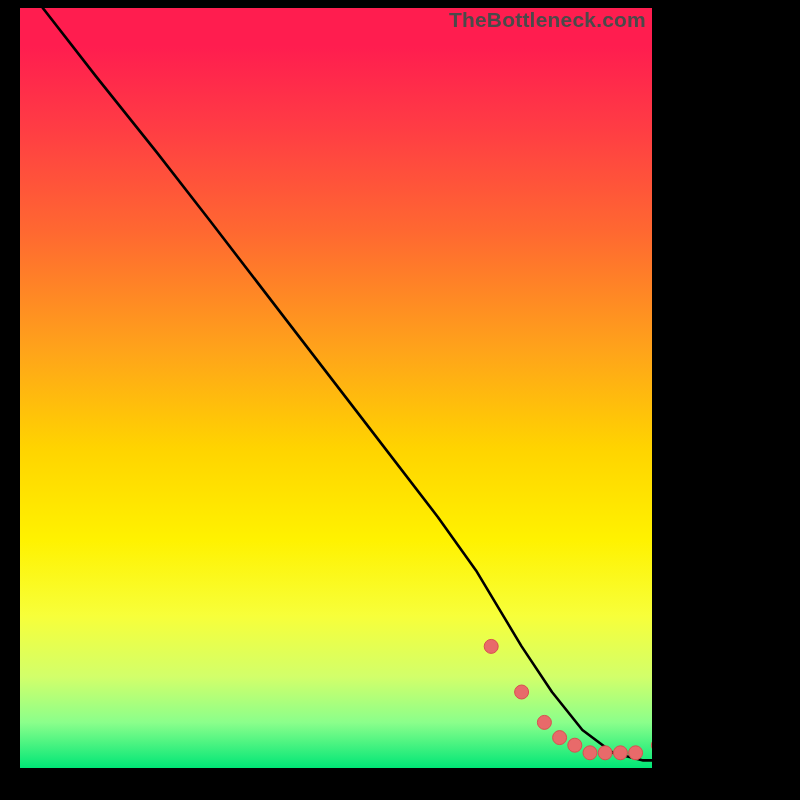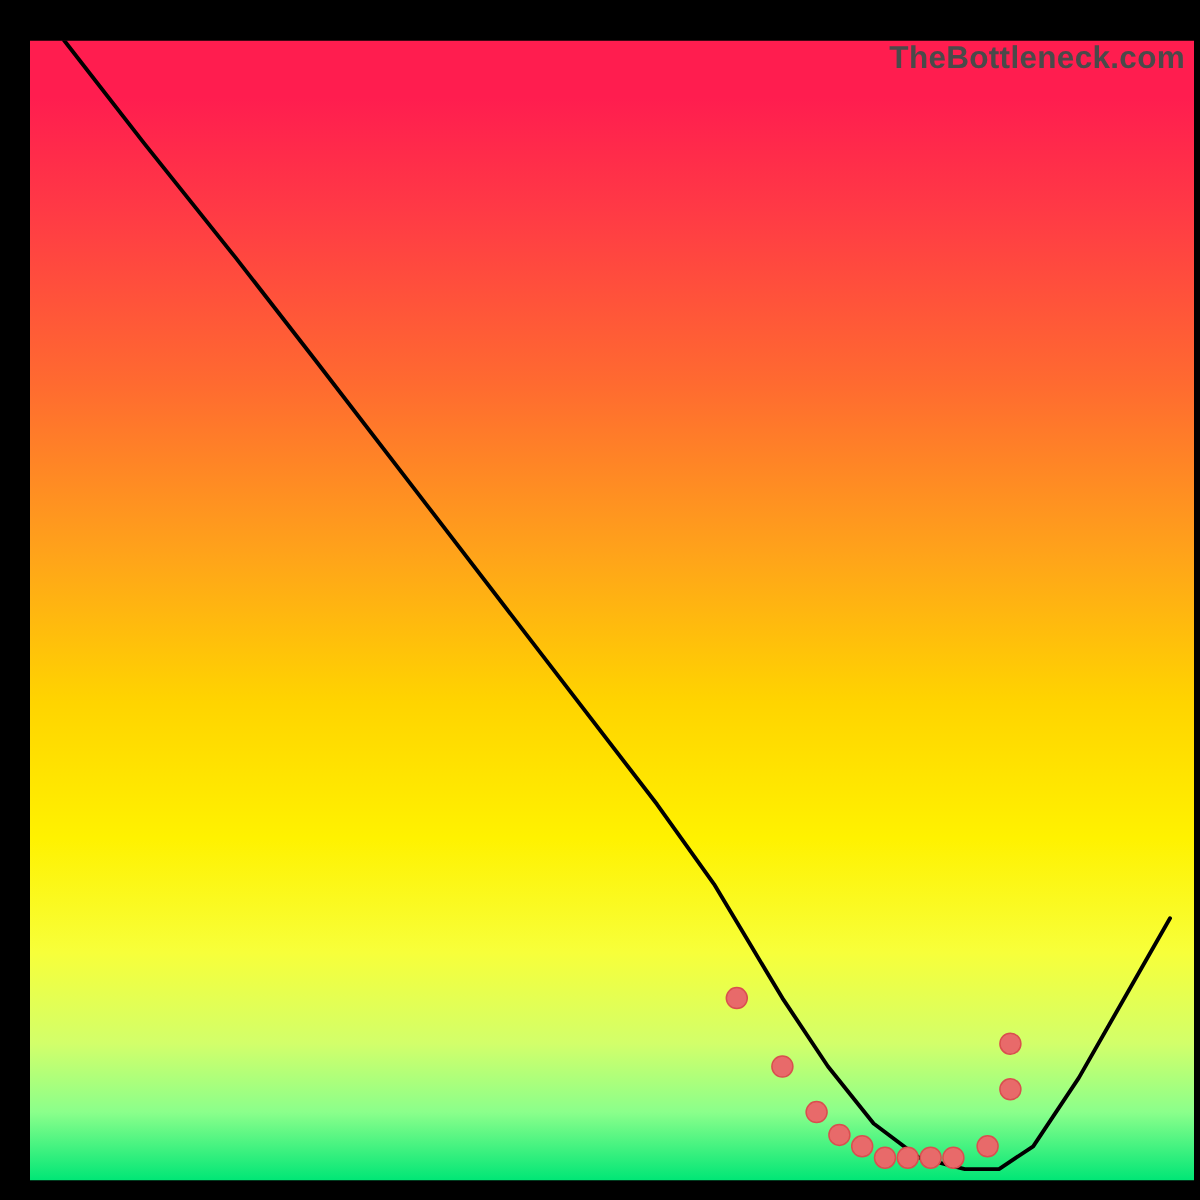--- a/index.html
+++ b/index.html
@@ -15,22 +15,22 @@
     position: absolute;
     left: 0;
     top: 0;
     width: 800px;
     height: 800px;
     background: #000;
   }
   .plot {
     position: absolute;
     left: 20px;
-    top: 27px;
-    width: 776px;
+    top: 8px;
+    width: 632px;
     height: 760px;
     overflow: hidden;
   }
   .gradient {
     position: absolute;
     left: 0; top: 0; right: 0; bottom: 0;
     background: linear-gradient(
       to bottom,
       #ff1d4f 0%,
       #ff1d4f 5%,

